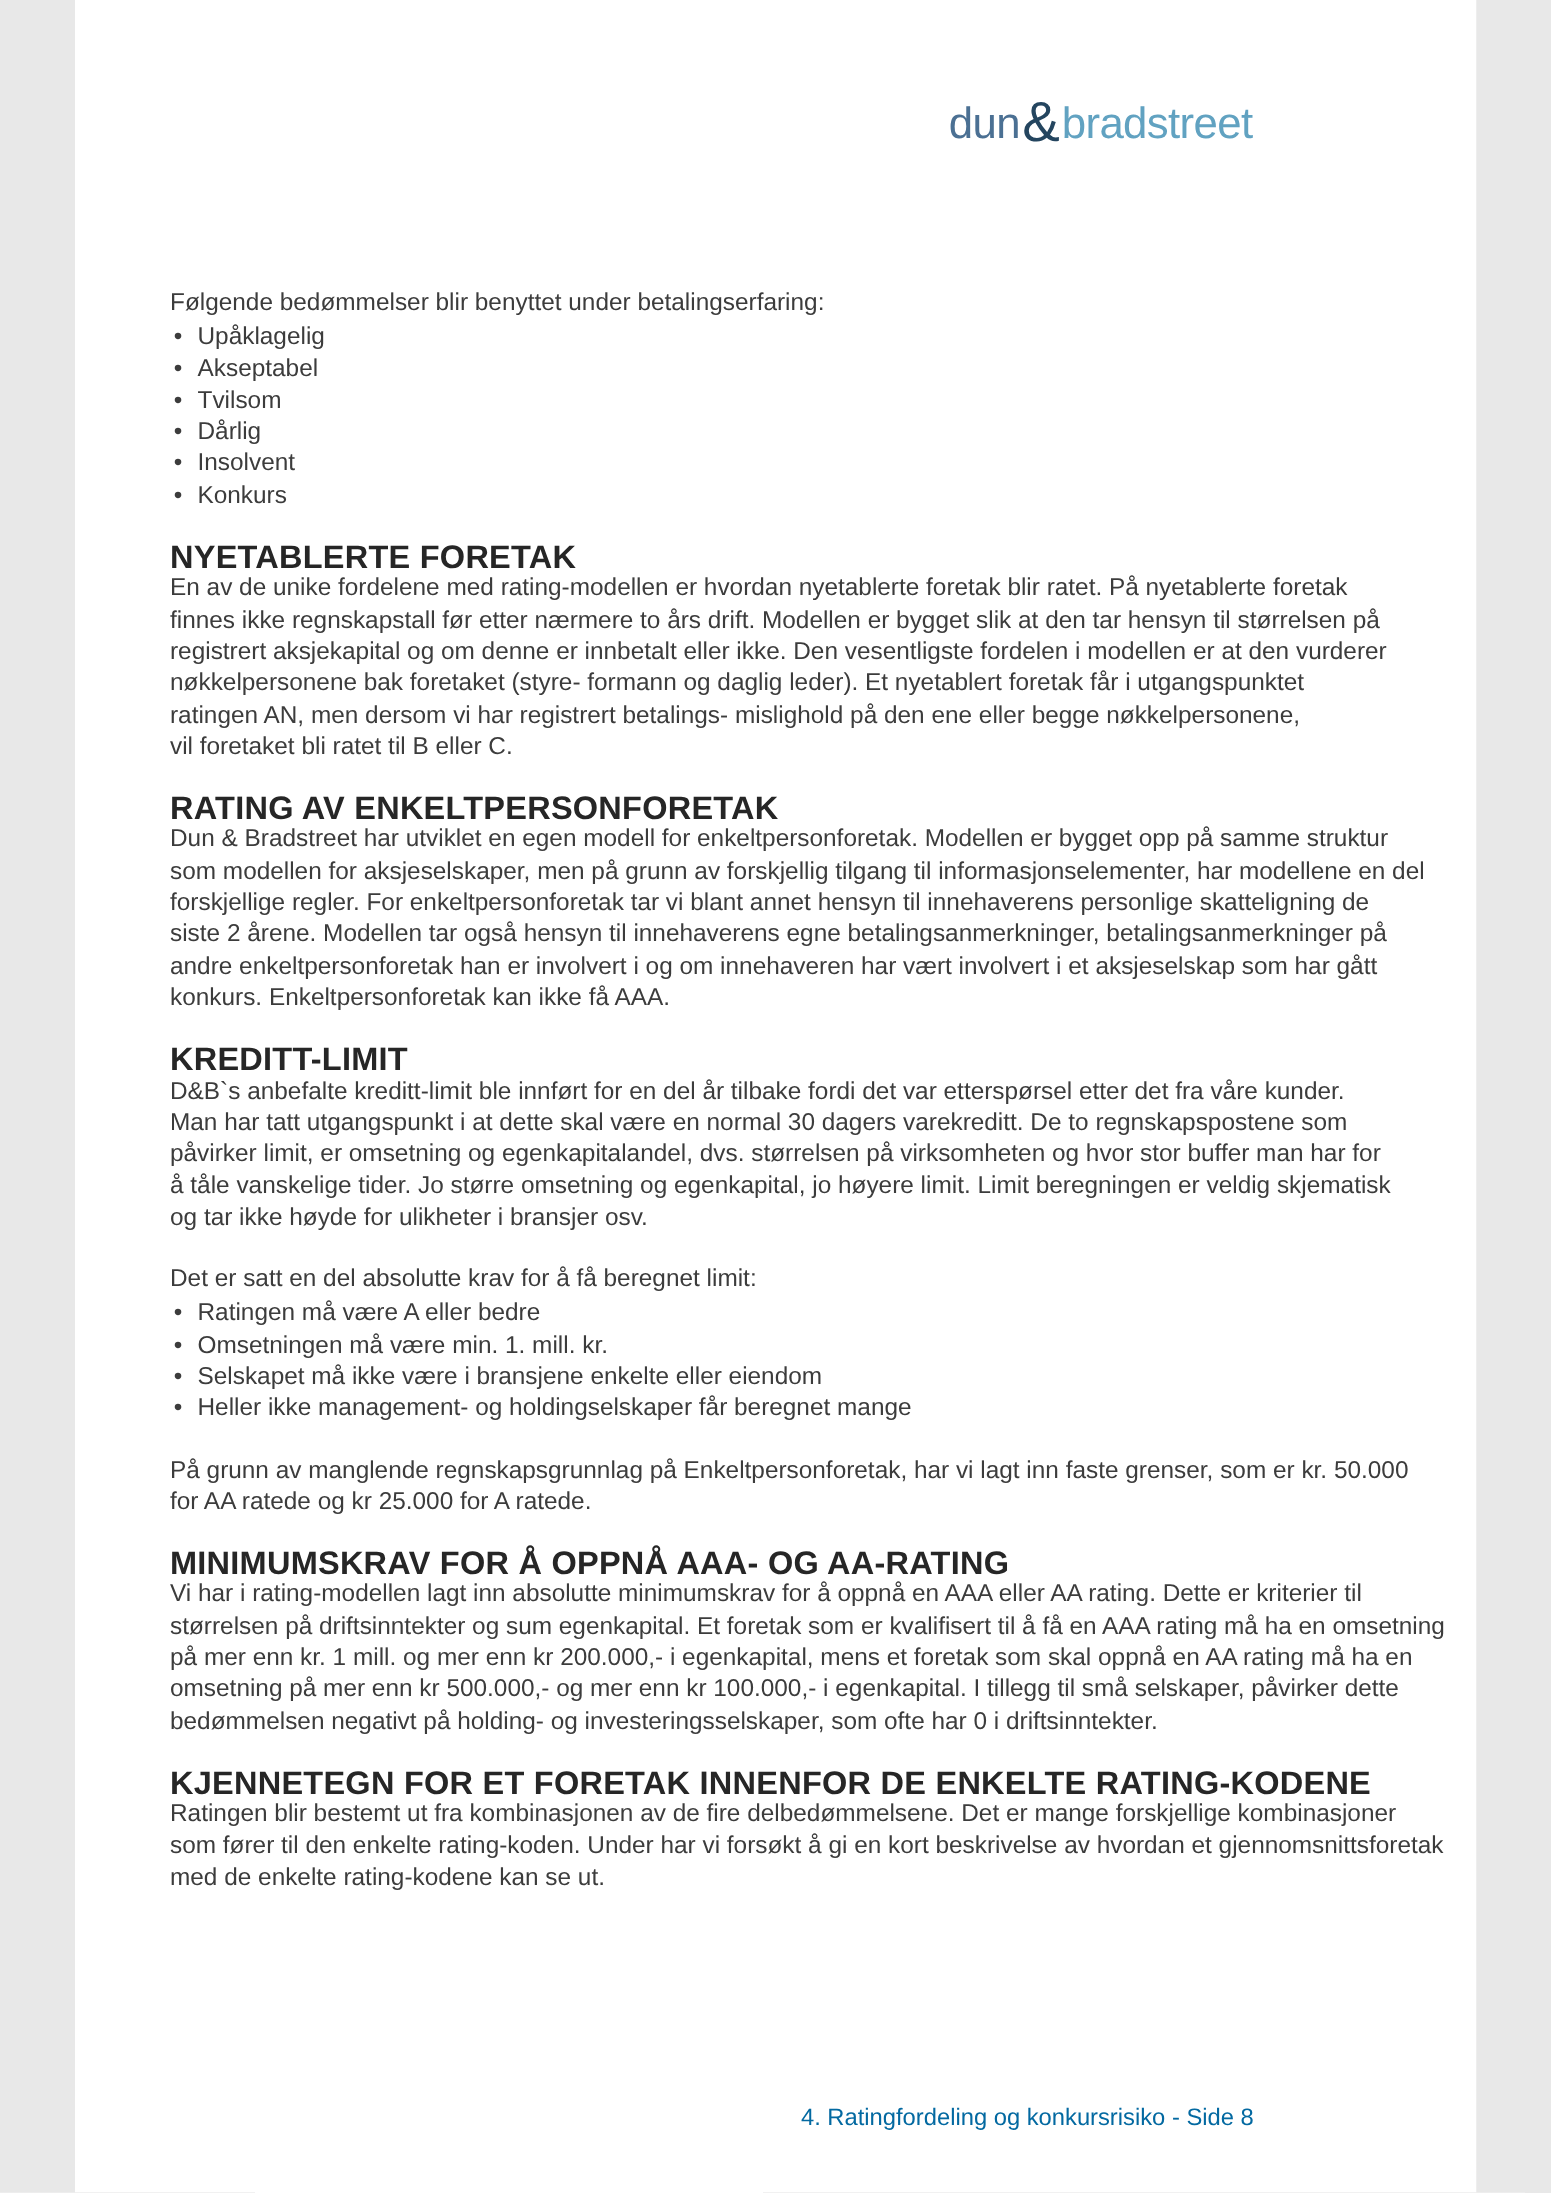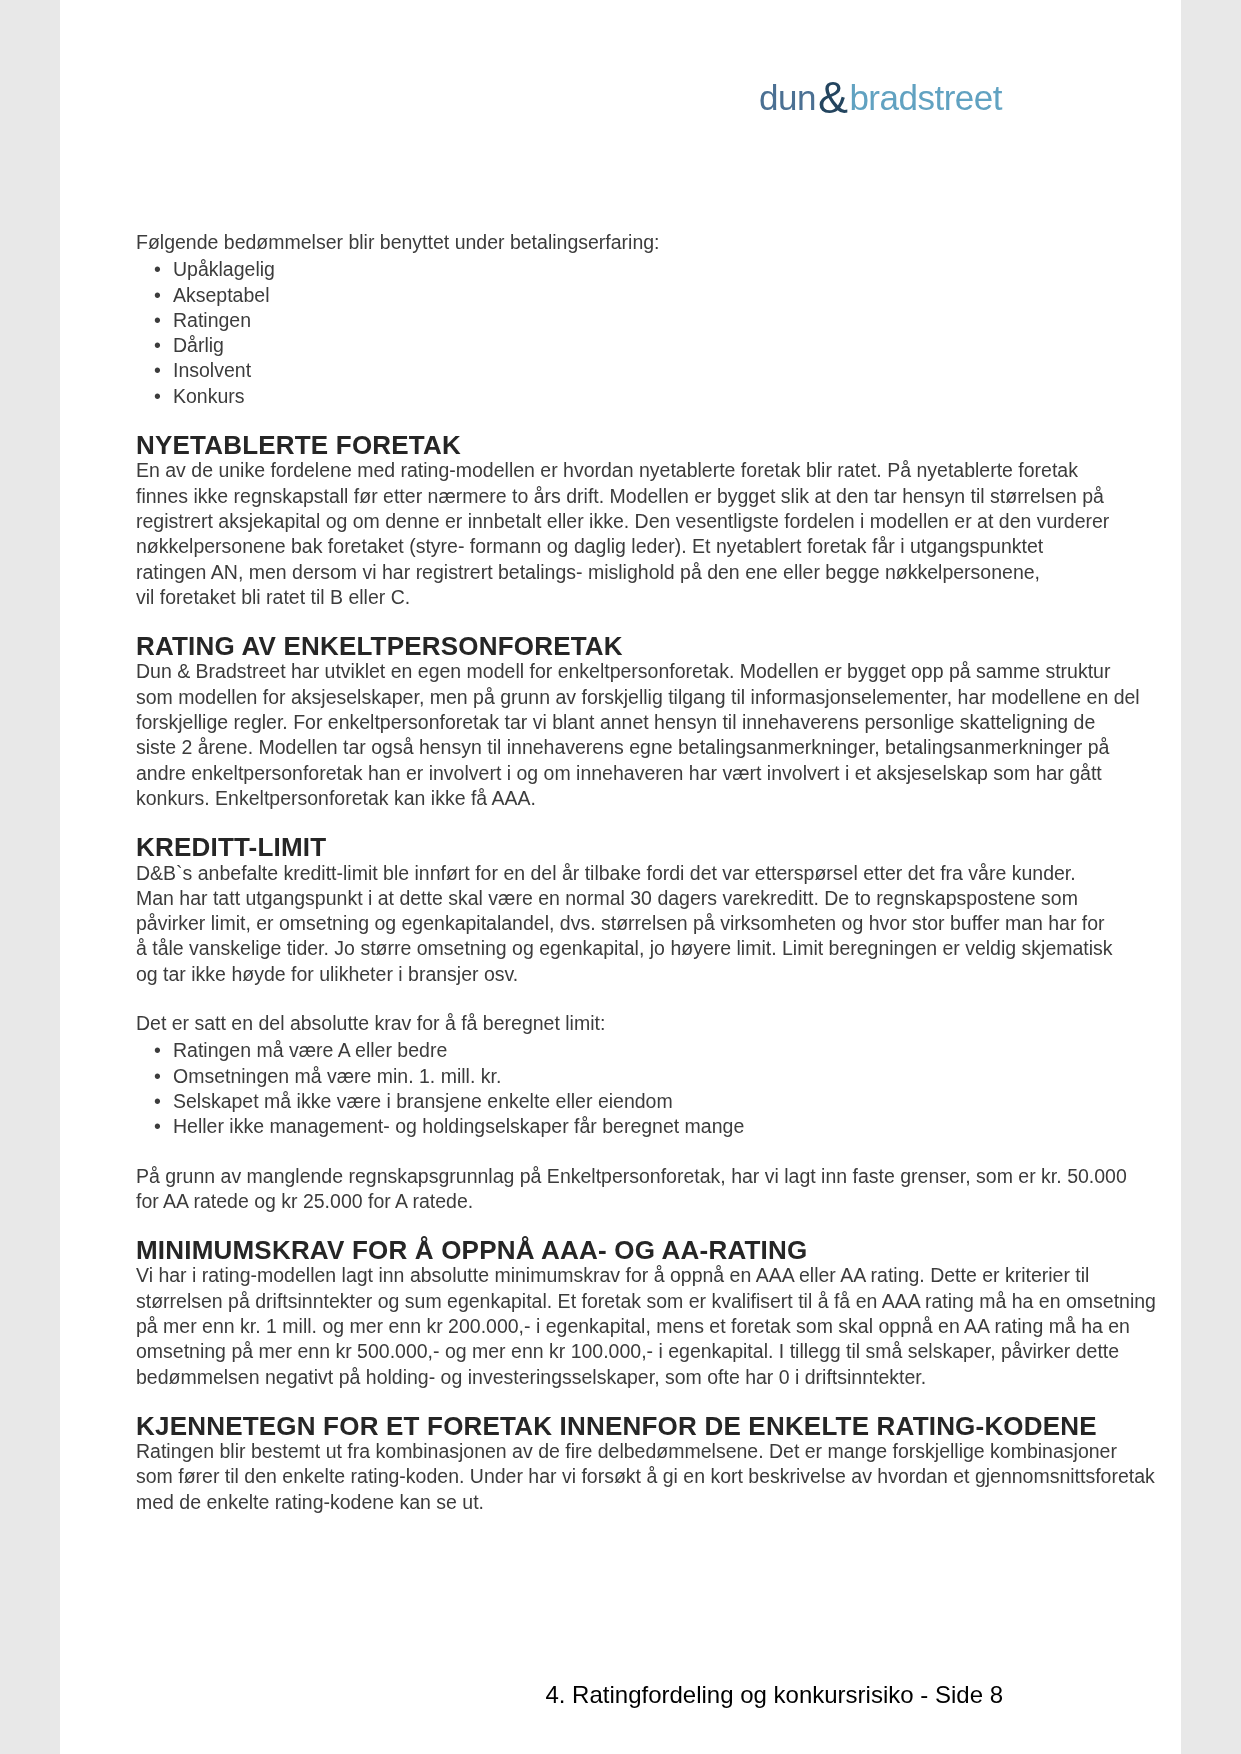--- a/index.html
+++ b/index.html
@@ -46,56 +46,56 @@
     margin-bottom:0;
   }
   .heading + .para { margin-top:0; }
   .para + .bullets { margin-top:2px; }
   .para {
     margin-bottom:0;
     white-space:pre; 
   }
   .bullets {
     list-style:none;
-    margin:16px; padding:0;
+    margin:1px; padding:0;
   }
   .bullets li {
     position:relative;
     padding-left:21px;
   }
   .bullets li::before {
     content:"•";
     position:absolute;
     left:2px;
     color:#3c3c3c;
   }
   .footer {
     position:absolute;
     top:1682px;
     right:178px;
-    font-size:24px;
-    color:#000000;
+    font-size:19px;
+    color:#0369a1;
     white-space:nowrap;
   }
 </style>
 </head>
 <body>
 
 <div class="page" style="color: rgb(60, 60, 60);">
 
   <div class="logo">
     <span class="dun" style="color: rgb(75, 112, 147);">dun</span><span class="amp" style="color: rgb(36, 69, 95);">&amp;</span><span class="brad" style="color: rgb(97, 162, 193);">bradstreet</span>
   </div>
 
   <div class="content">
       <p class="block para">Følgende bedømmelser blir benyttet under betalingserfaring:</p>
       <ul class="block bullets">
         <li>Upåklagelig</li>
         <li>Akseptabel</li>
-        <li>Ratingen</li>
+        <li>Tvilsom</li>
         <li>Dårlig</li>
         <li>Insolvent</li>
         <li>Konkurs</li>
       </ul>
       <h2 class="block heading" style="color: rgb(38, 38, 38);">NYETABLERTE FORETAK</h2>
       <p class="block para">En av de unike fordelene med rating-modellen er hvordan nyetablerte foretak blir ratet. På nyetablerte foretak
 finnes ikke regnskapstall før etter nærmere to års drift. Modellen er bygget slik at den tar hensyn til størrelsen på
 registrert aksjekapital og om denne er innbetalt eller ikke. Den vesentligste fordelen i modellen er at den vurderer
 nøkkelpersonene bak foretaket (styre- formann og daglig leder). Et nyetablert foretak får i utgangspunktet
 ratingen AN, men dersom vi har registrert betalings- mislighold på den ene eller begge nøkkelpersonene,

